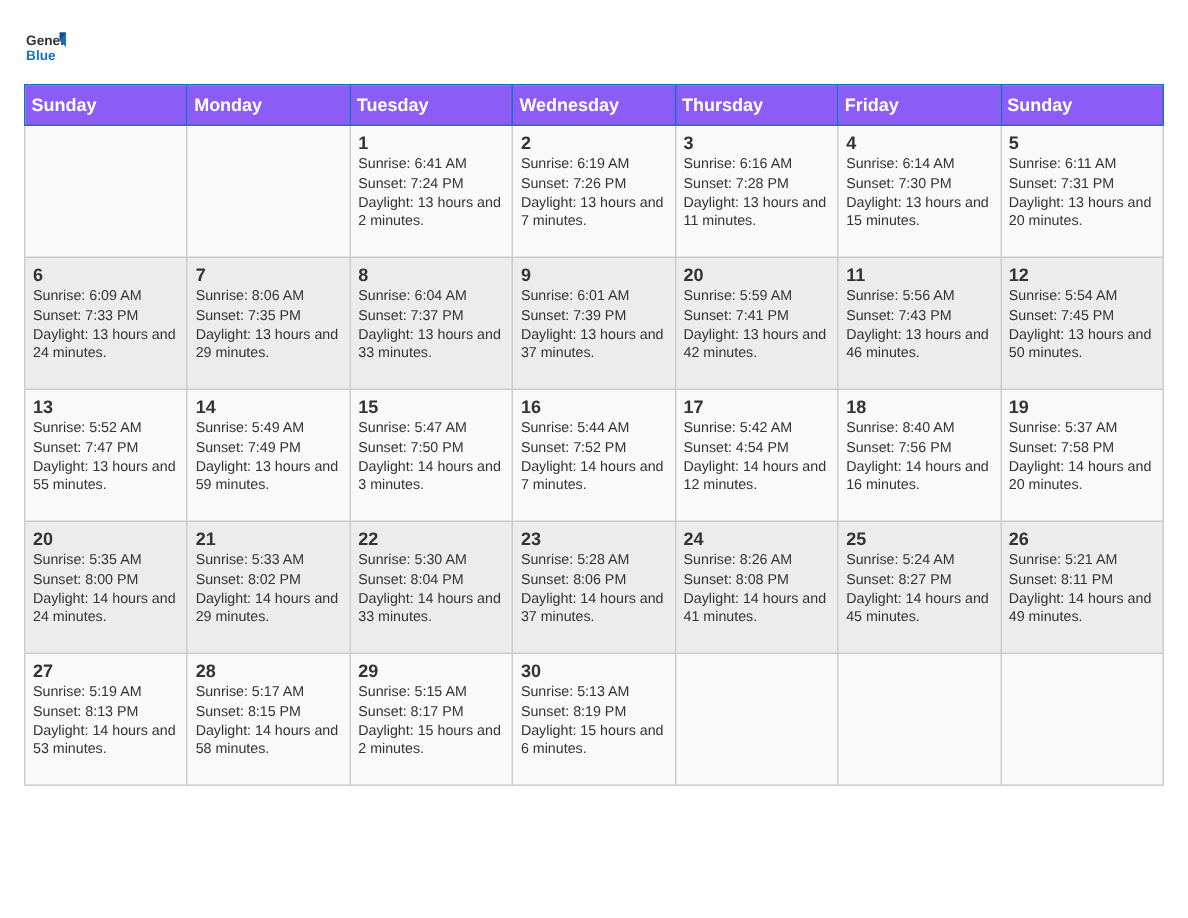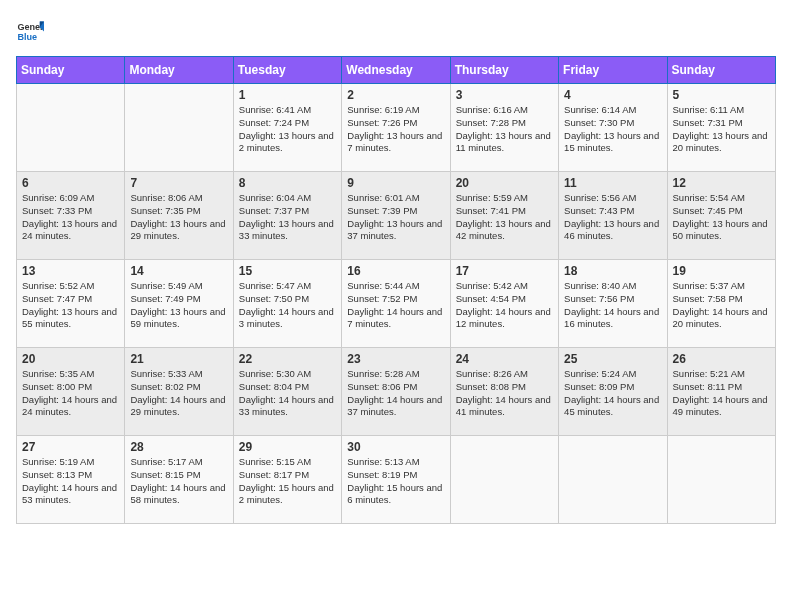--- a/index.html
+++ b/index.html
@@ -261,21 +261,21 @@
         </td>
         <td>
           <span class="day-number">24</span>
           <div class="cell-content">Sunrise: 8:26 AM
 Sunset: 8:08 PM
 Daylight: 14 hours and 41 minutes.</div>
         </td>
         <td>
           <span class="day-number">25</span>
           <div class="cell-content">Sunrise: 5:24 AM
-Sunset: 8:09 PM
+Sunset: 8:27 PM
 Daylight: 14 hours and 45 minutes.</div>
         </td>
         <td>
           <span class="day-number">26</span>
           <div class="cell-content">Sunrise: 5:21 AM
 Sunset: 8:11 PM
 Daylight: 14 hours and 49 minutes.</div>
         </td>
       </tr>
       <tr>

